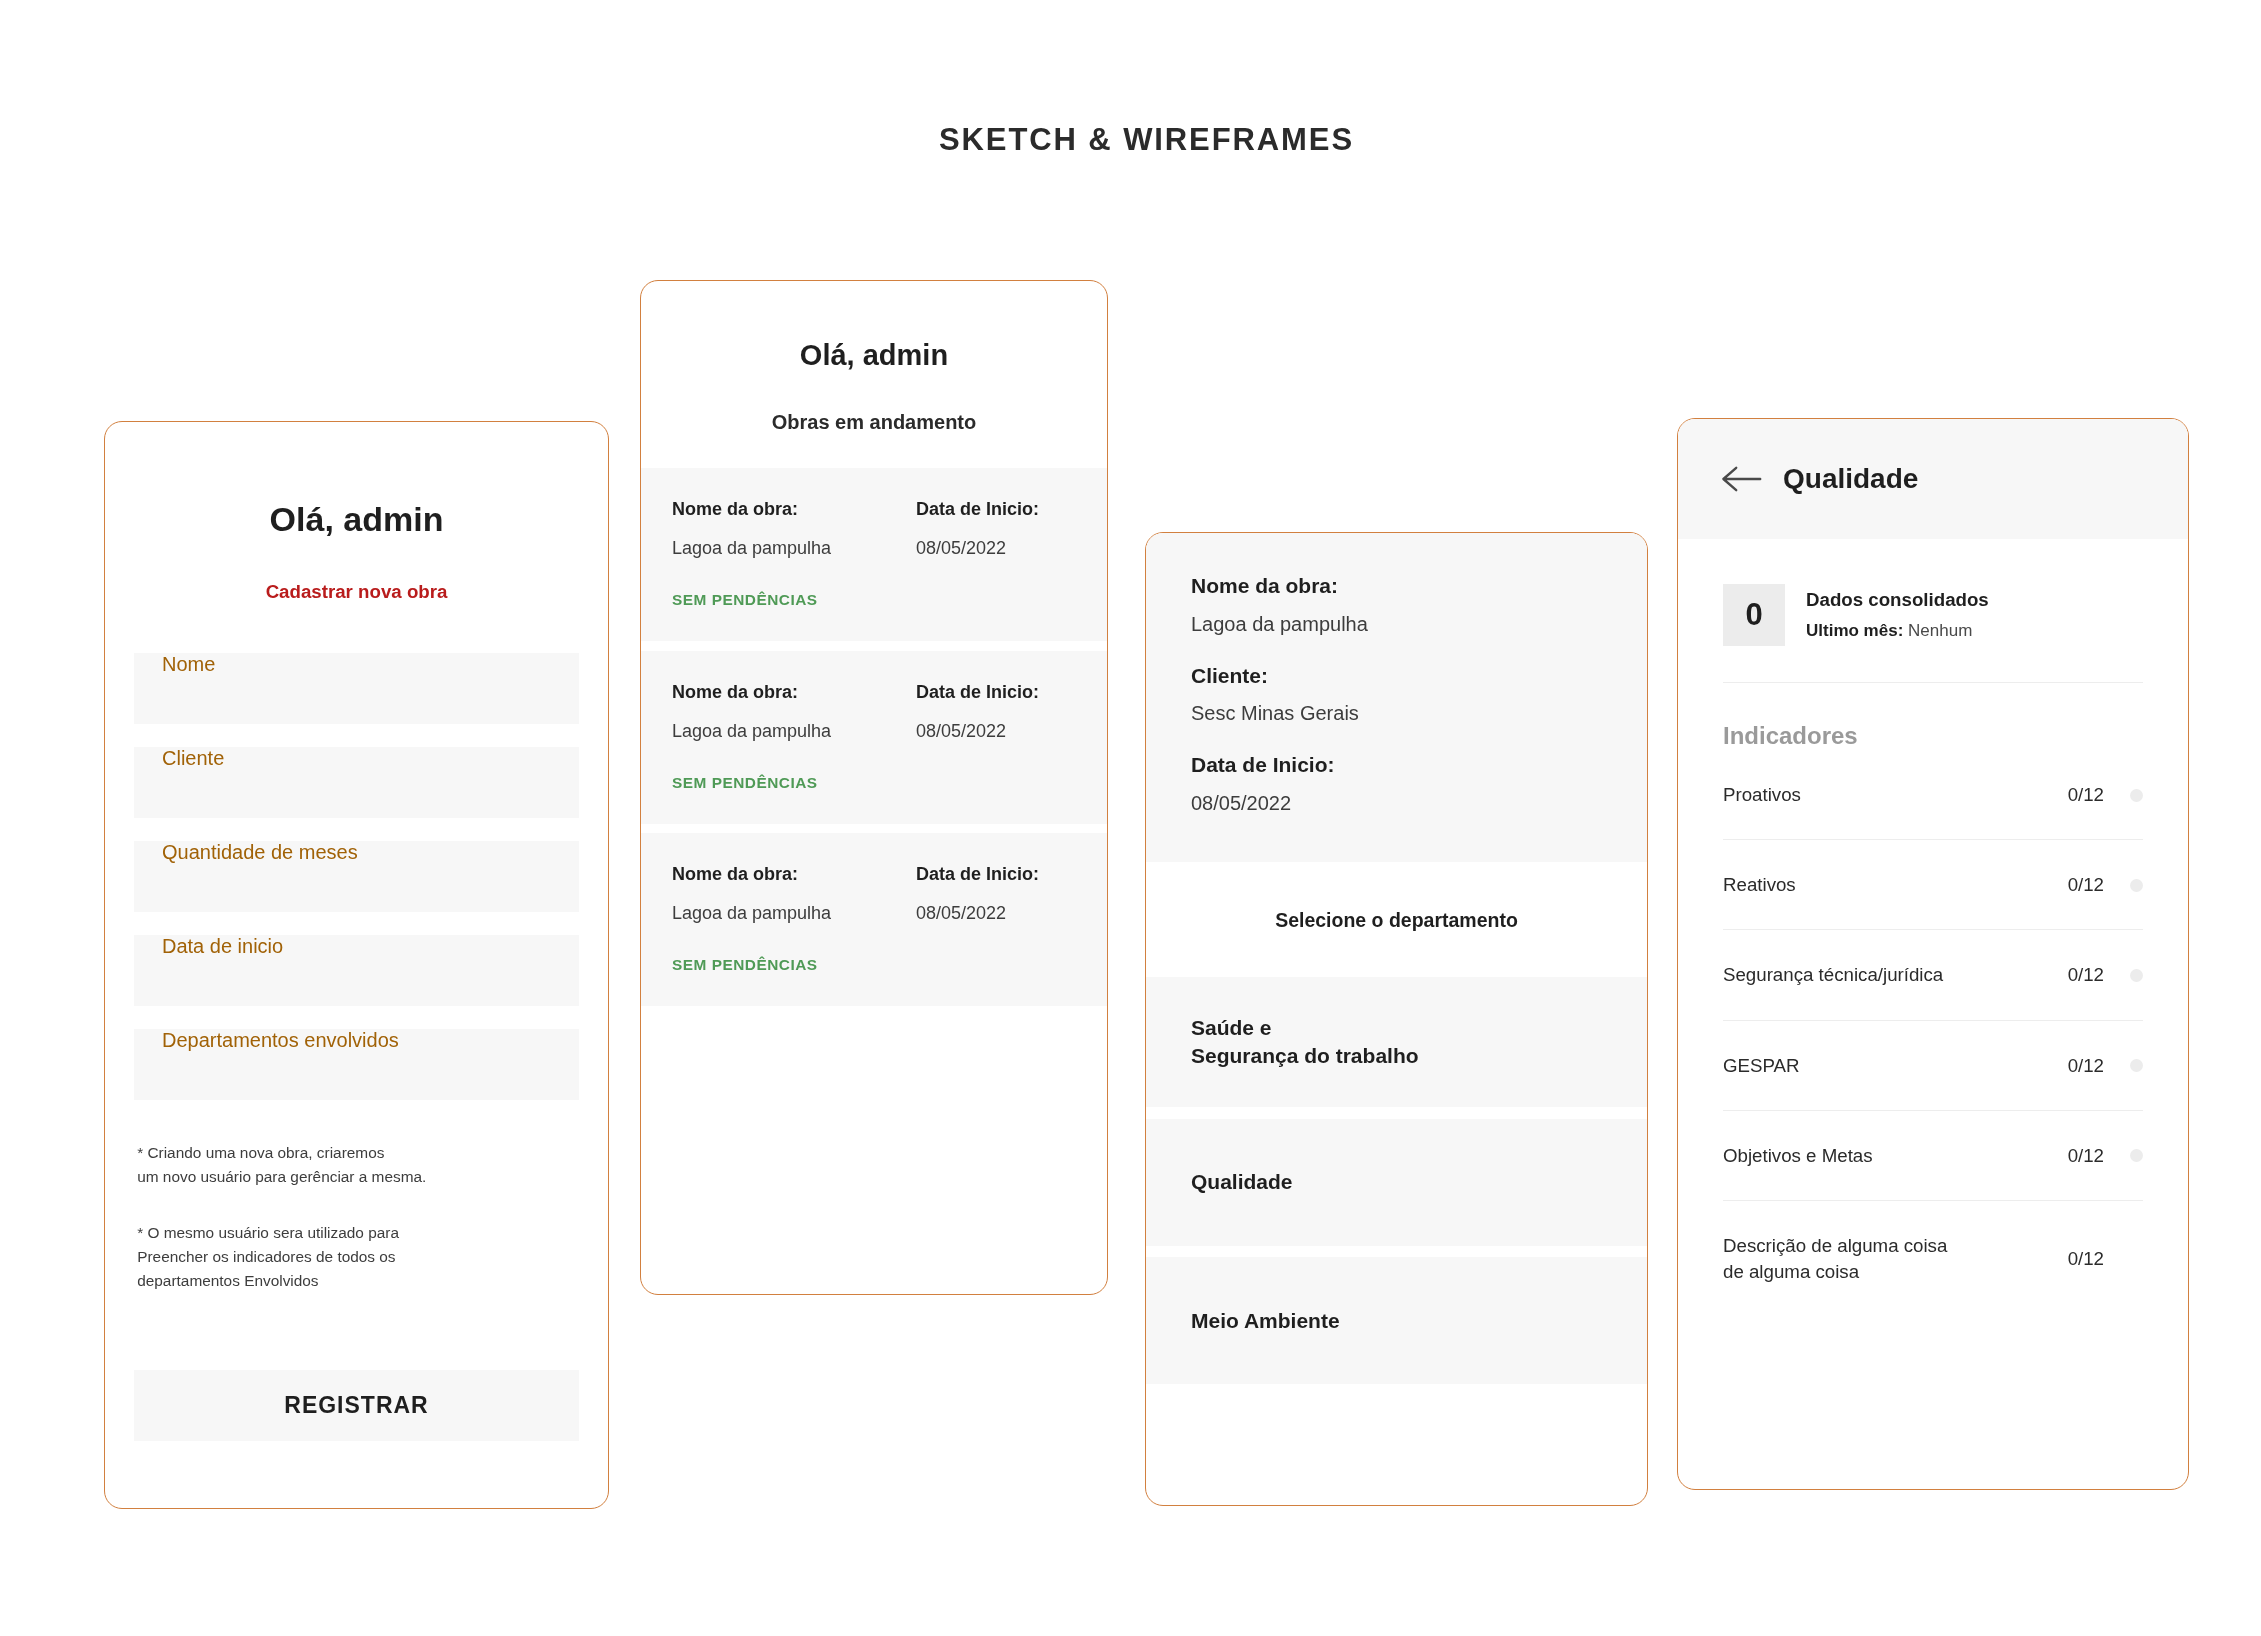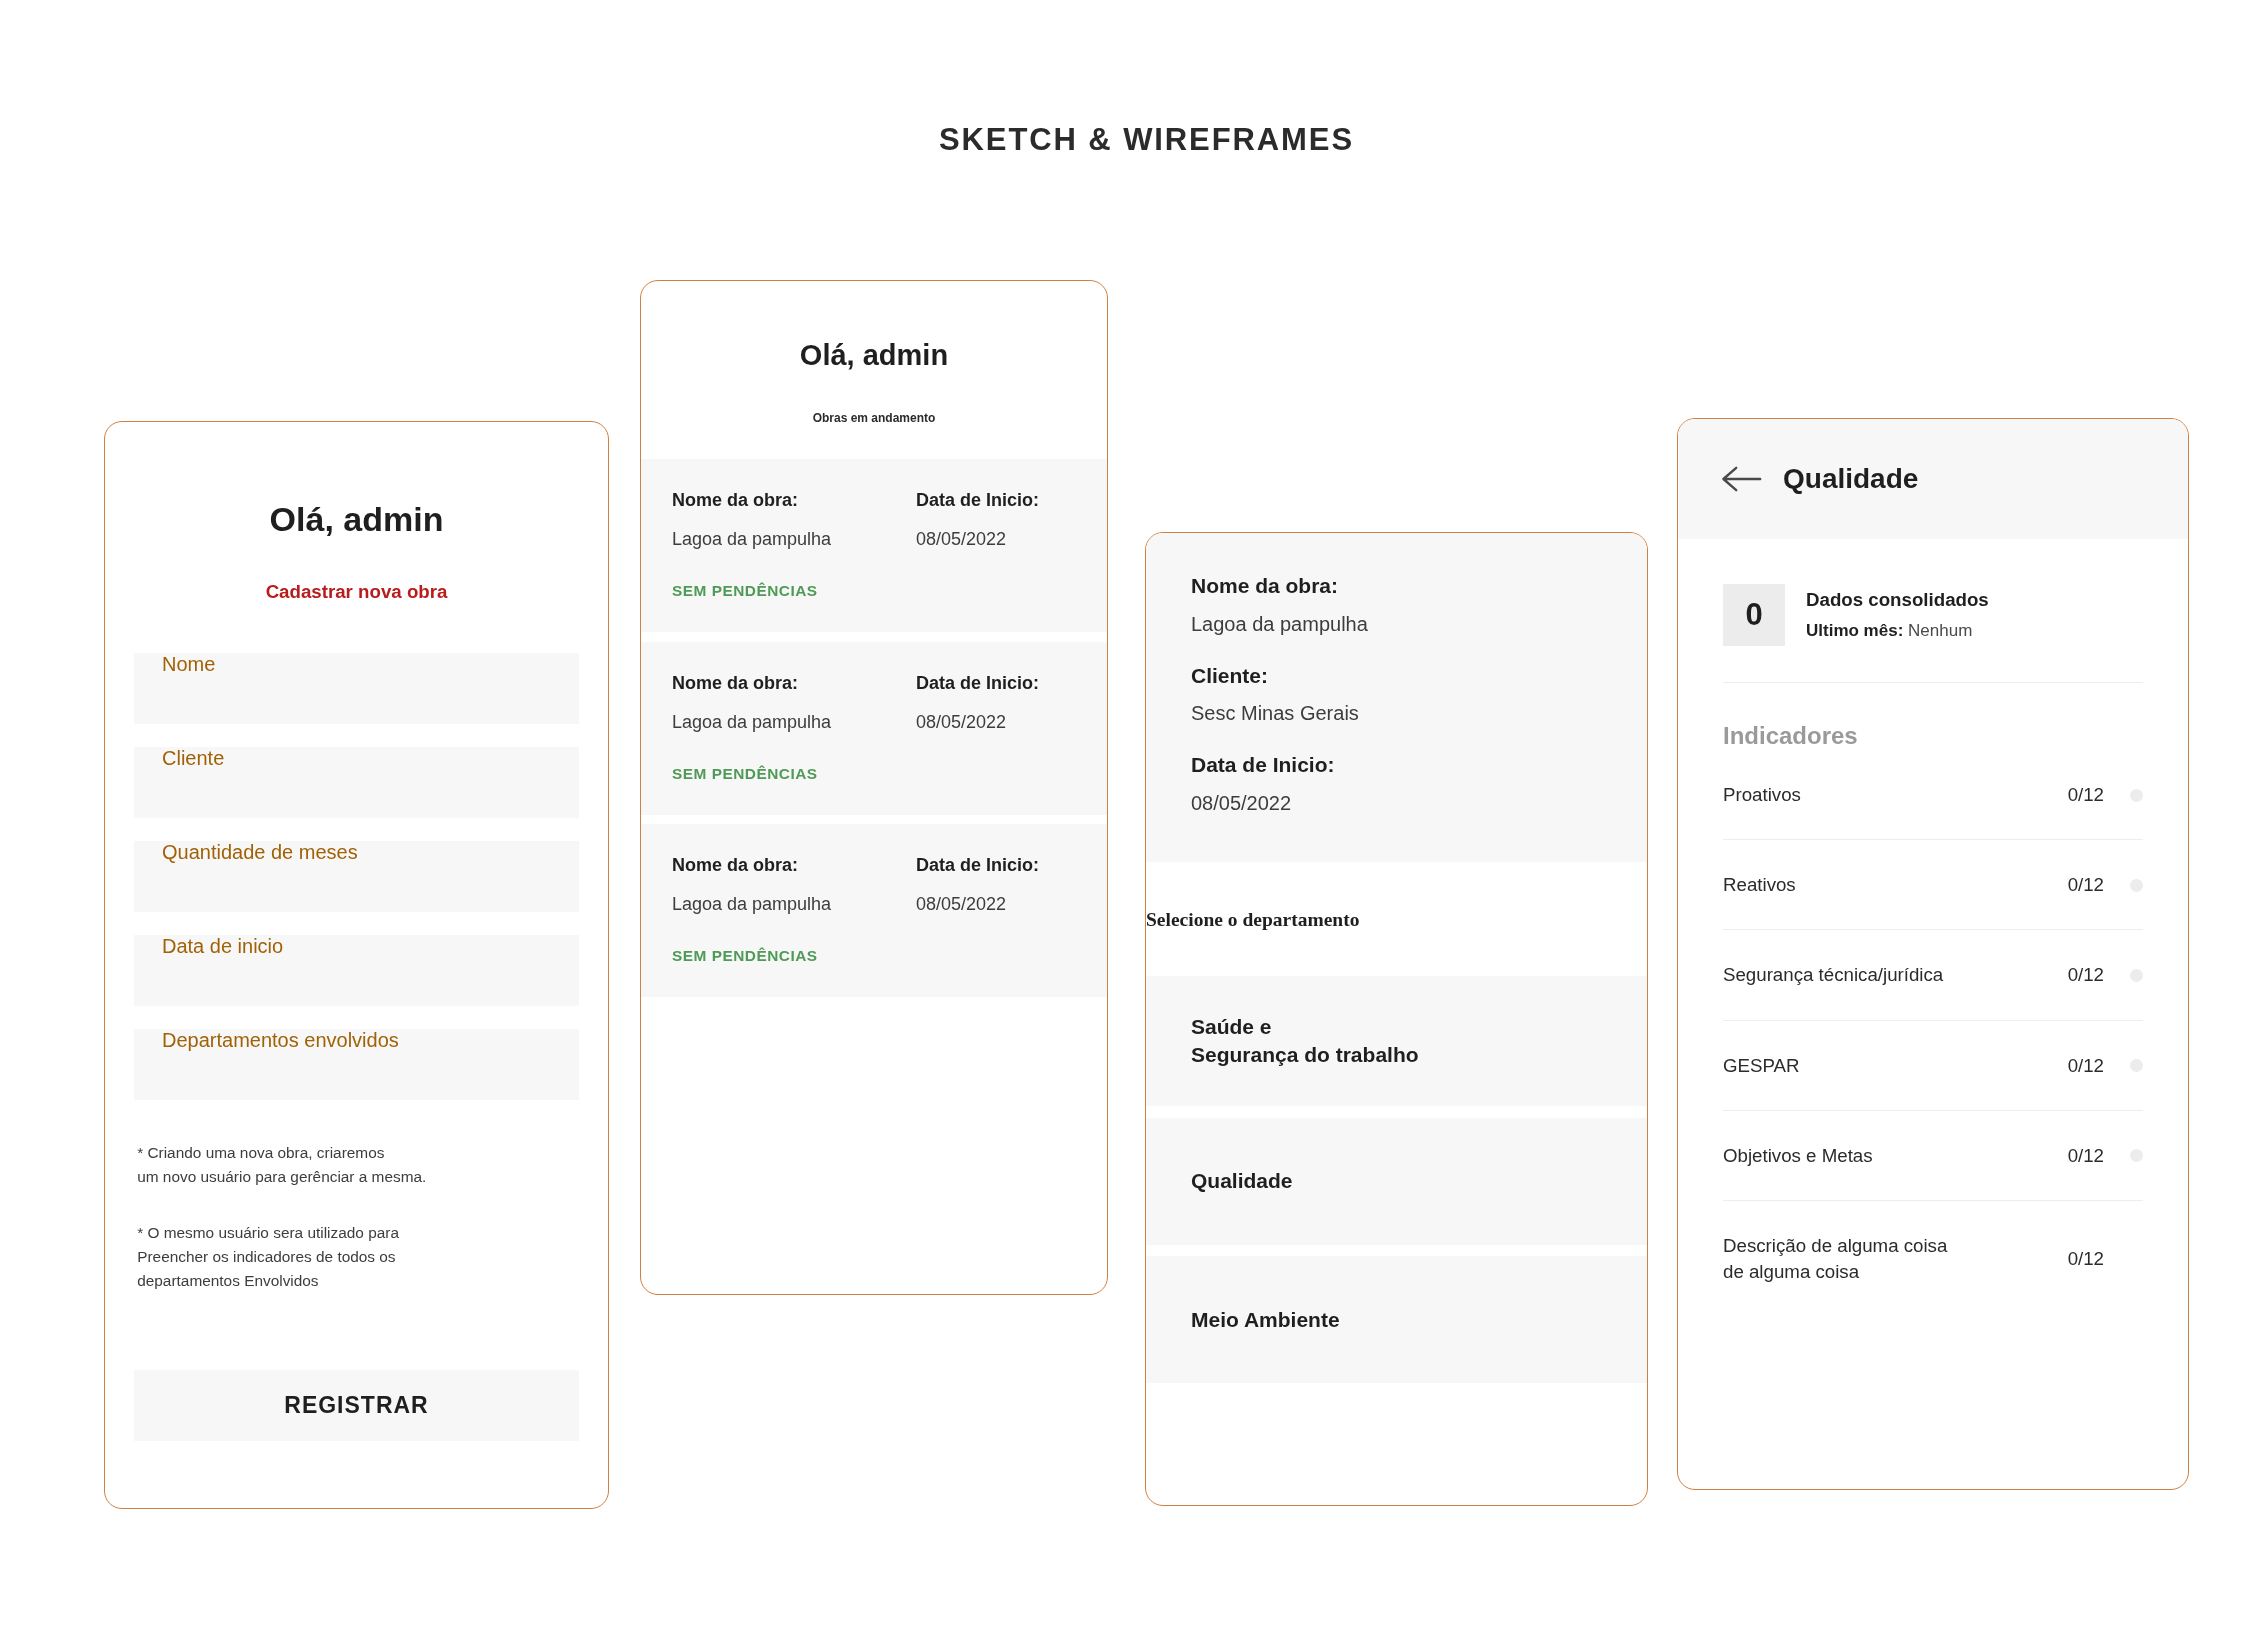--- a/index.html
+++ b/index.html
@@ -57,21 +57,21 @@
   }
 
   
   #card-worklist { left: 640px; top: 280px; width: 468px; height: 1015px; }
   .c2-hello {
     margin-top: 58px; text-align: center;
     font-size: 29px; font-weight: bold; color: #1f1f1f;
   }
   .c2-sub {
     margin-top: 39px; margin-bottom: 34px; text-align: center;
-    font-size: 12px; font-weight: bold; color: #2b2b2b;
+    font-size: 20px; font-weight: bold; color: #2b2b2b;
   }
   .work-row {
     background: #f7f7f7; padding: 31px 31px 32px 31px;
     margin-bottom: 9.7px;
   }
   .work-grid { display: flex; }
   .work-col-a { width: 244px; }
   .work-col-b { flex: 1; }
   .work-label { font-size: 18px; font-weight: bold; color: #1f1f1f; }
   .work-value { font-size: 18px; color: #3d3d3d; margin-top: 18px; }
@@ -81,23 +81,23 @@
   }
 
   
   #card-detail { left: 1145px; top: 532px; width: 503px; height: 974px; }
   .c3-block { background: #f7f7f7; padding: 41px 45px 47px 45px; }
   .c3-key { font-size: 21px; font-weight: bold; color: #1f1f1f; }
   .c3-val { font-size: 20px; color: #3d3d3d; margin-top: 14.6px; }
   .c3-key + .c3-val { margin-top: 14.6px; }
   .c3-val + .c3-key { margin-top: 28px; }
   .c3-select-title {
-    background: #ffffff; text-align: left;
+    background: #ffffff; text-align: center;
     padding: 47px 0 45px 0;
-    font-size: 19.5px; font-weight: bold; color: #1f1f1f; font-family: Liberation Serif, serif;
+    font-size: 19.5px; font-weight: bold; color: #1f1f1f;
   }
   .dept-row {
     background: #f7f7f7; padding: 37px 45px;
     min-height: 127px; display: flex; align-items: center;
     margin-bottom: 11.4px;
     font-size: 21px; font-weight: bold; color: #1f1f1f;
     line-height: 1.35; white-space: pre-line;
   }
 
   

